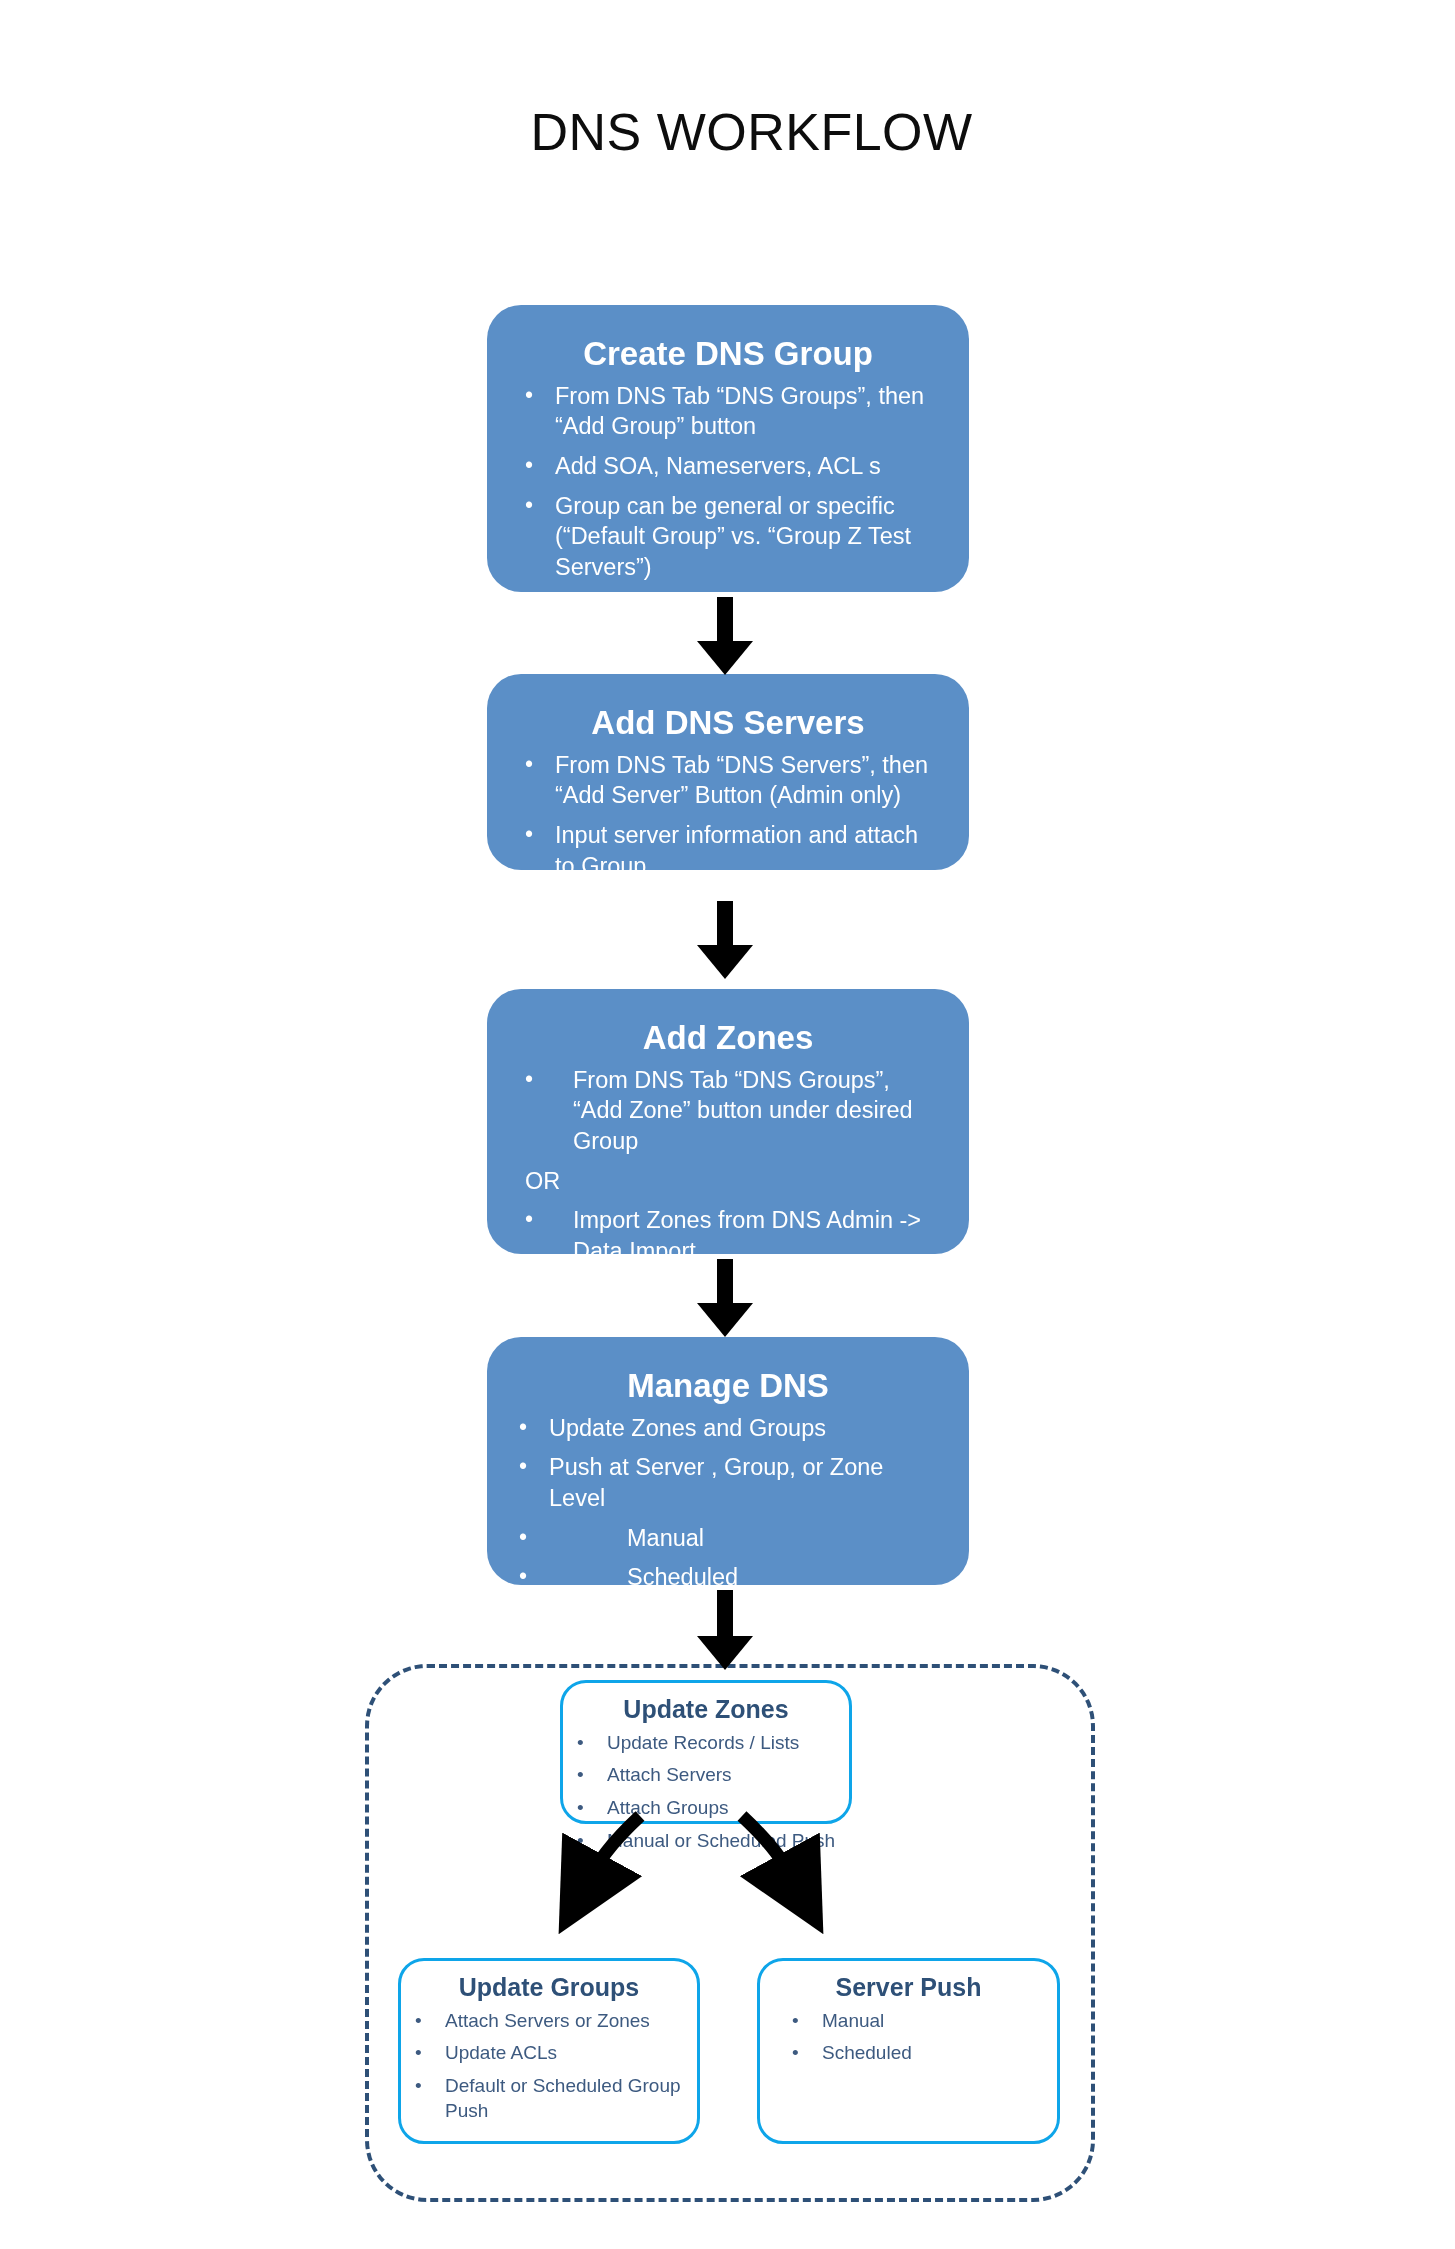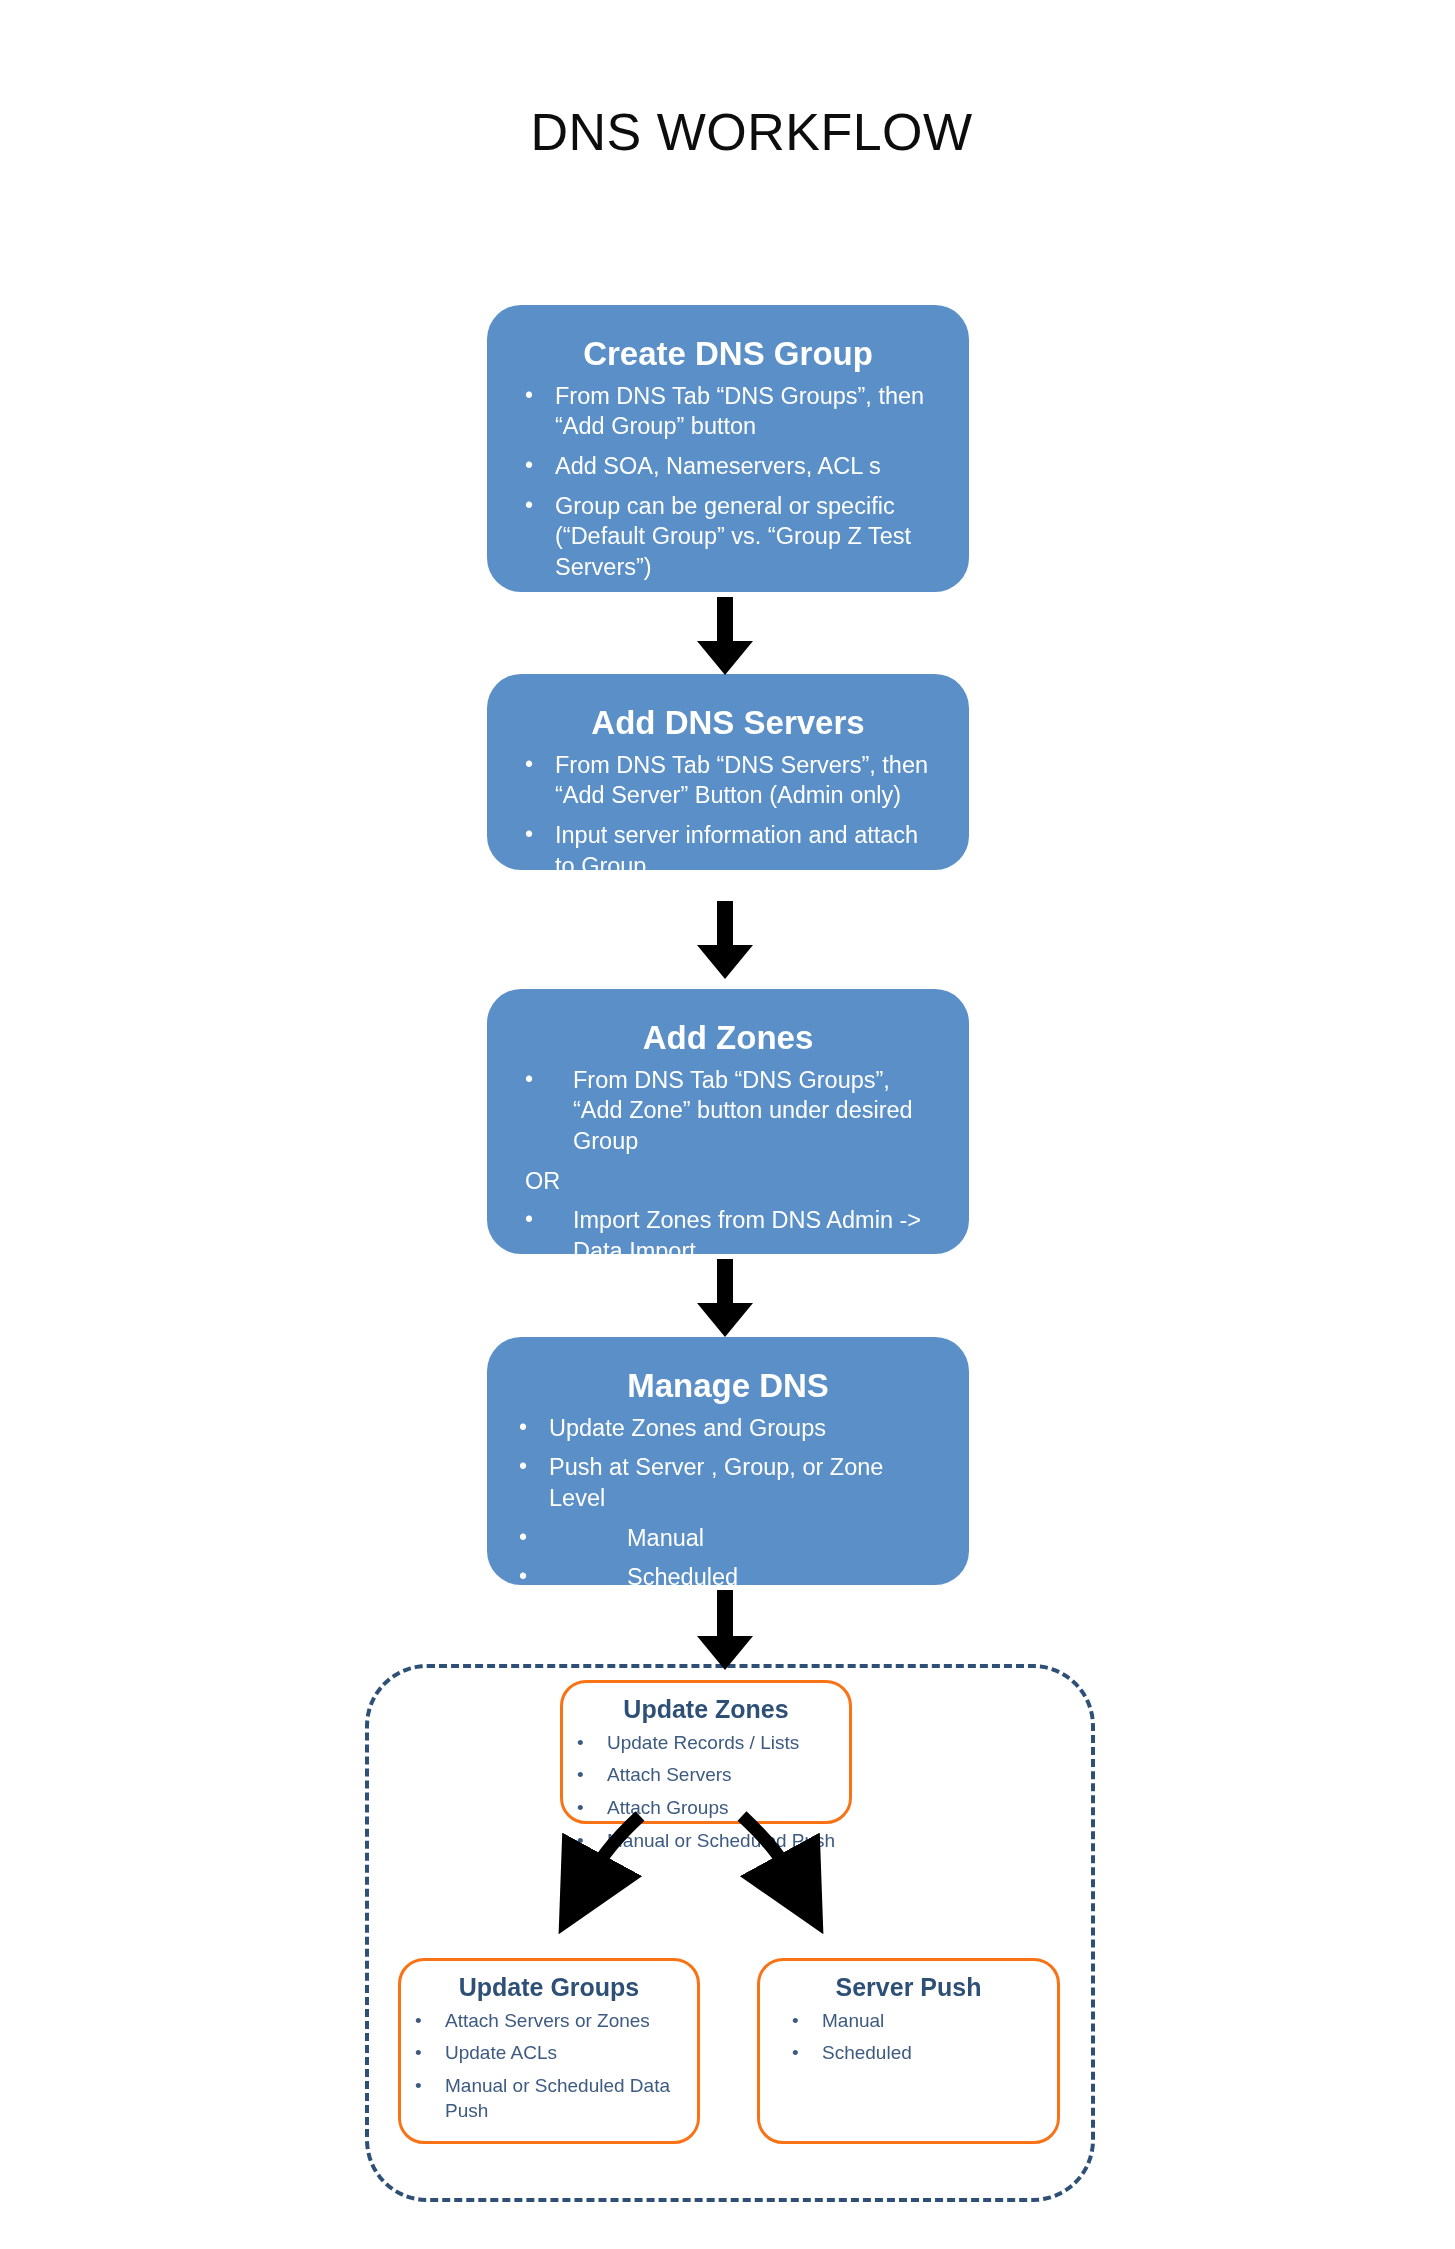--- a/index.html
+++ b/index.html
@@ -79,21 +79,21 @@
 
   
   .ind-a .bullet-dot { width: 30px; }
   .ind-b .bullet-dot { width: 48px; }
   .ind-c .bullet-dot { width: 108px; }
 
   
   .sub-box {
     position: absolute;
     background: #ffffff;
-    border: 3px solid #f97316;
+    border: 3px solid #0ea5e9;
     border-radius: 26px;
     box-sizing: border-box;
     z-index: 3;
   }
   .sub-title {
     text-align: center;
     color: #2e5077;
     font-weight: bold;
     font-size: 25px;
     line-height: 1.15;
@@ -288,21 +288,21 @@
       <div class="bullet-row ind-a">
         <span class="bullet-dot">•</span>
         <span class="bullet-text">Attach Servers or Zones</span>
       </div>
       <div class="bullet-row ind-a">
         <span class="bullet-dot">•</span>
         <span class="bullet-text">Update ACLs</span>
       </div>
       <div class="bullet-row ind-a">
         <span class="bullet-dot">•</span>
-        <span class="bullet-text">Manual or Scheduled Data Push</span>
+        <span class="bullet-text">Default or Scheduled Group Push</span>
       </div>
     </div>
   </div>
 
   <div class="sub-box" style="left:757px; top:1958px; width:303px; height:186px;">
     <div class="sub-title">Server Push</div>
     <div class="sub-body" style="padding:0 10px 0 32px;">
       <div class="bullet-row ind-a">
         <span class="bullet-dot">•</span>
         <span class="bullet-text">Manual</span>

